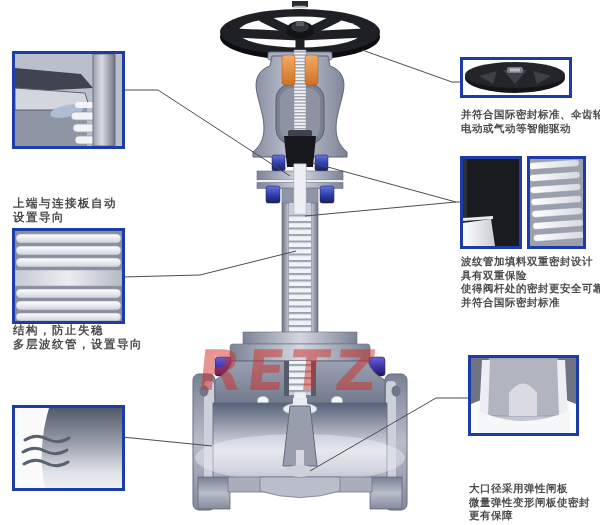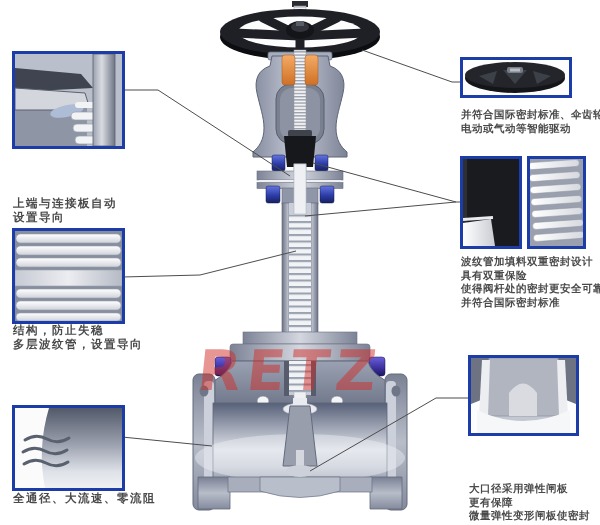--- a/index.html
+++ b/index.html
@@ -273,23 +273,20 @@
       </defs>
       <rect width="107" height="80" fill="url(#fd-tube)"></rect>
       <path d="M34,0 Q22,40 30,80 L0,80 L0,0 Z" fill="#fbfbfc"></path>
       <g stroke="#59606e" stroke-width="3" fill="none" stroke-linecap="round">
         <path d="M10,32 q11,-7 22,-1 q11,6 22,-1"></path>
         <path d="M8,44 q11,-7 22,-1 q11,6 22,-1"></path>
         <path d="M9,56 q11,-7 22,-1 q11,6 22,-1"></path>
       </g>
     </svg>
   </div>
-  <div class="caption cap-left" style="left:13px;top:492px;">
-    <div class="cap-line">全通径、大流速、零流阻</div>
-  </div>
 
   <div class="callout" style="left:460px;top:57px;width:112px;height:41px;">
     <svg viewBox="0 0 106 35" preserveAspectRatio="none">
       <rect width="106" height="35" fill="#fdfdfd"></rect>
       <ellipse cx="52" cy="18" rx="50" ry="15" fill="#141518"></ellipse>
       <ellipse cx="52" cy="15" rx="50" ry="13" fill="#23252b"></ellipse>
       <g fill="#3c4047">
         <polygon points="16,16 34,11 30,24"></polygon>
         <polygon points="40,10 64,10 52,24"></polygon>
         <polygon points="70,11 88,16 74,24"></polygon>
@@ -352,17 +349,17 @@
       <ellipse cx="52" cy="58" rx="46" ry="10" fill="#c3c7d0"></ellipse>
       <polygon points="18,0 87,0 95,58 10,58" fill="#b0b5c0" stroke="#8b91a0" stroke-width="0.7"></polygon>
       <path d="M38,58 L38,35 Q52,16 66,35 L66,58 Z" fill="#d9dbe1"></path>
       <polygon points="11,2 19,2 17,58 8,58" fill="#eceef2"></polygon>
       <polygon points="86,2 94,2 97,58 88,58" fill="#eceef2"></polygon>
       <path d="M6,52 Q52,74 99,52 L99,75 L6,75 Z" fill="#f6f7f9"></path>
     </svg>
   </div>
   <div class="caption cap-right" style="left:469px;top:474px;margin-top:8px;">
     <div class="cap-line">大口径采用弹性闸板</div>
+    <div class="cap-line">微量弹性变形闸板使密封</div>
     <div class="cap-line">更有保障</div>
-    <div class="cap-line">微量弹性变形闸板使密封</div>
   </div>
 
 </div>
 
 </body></html>

